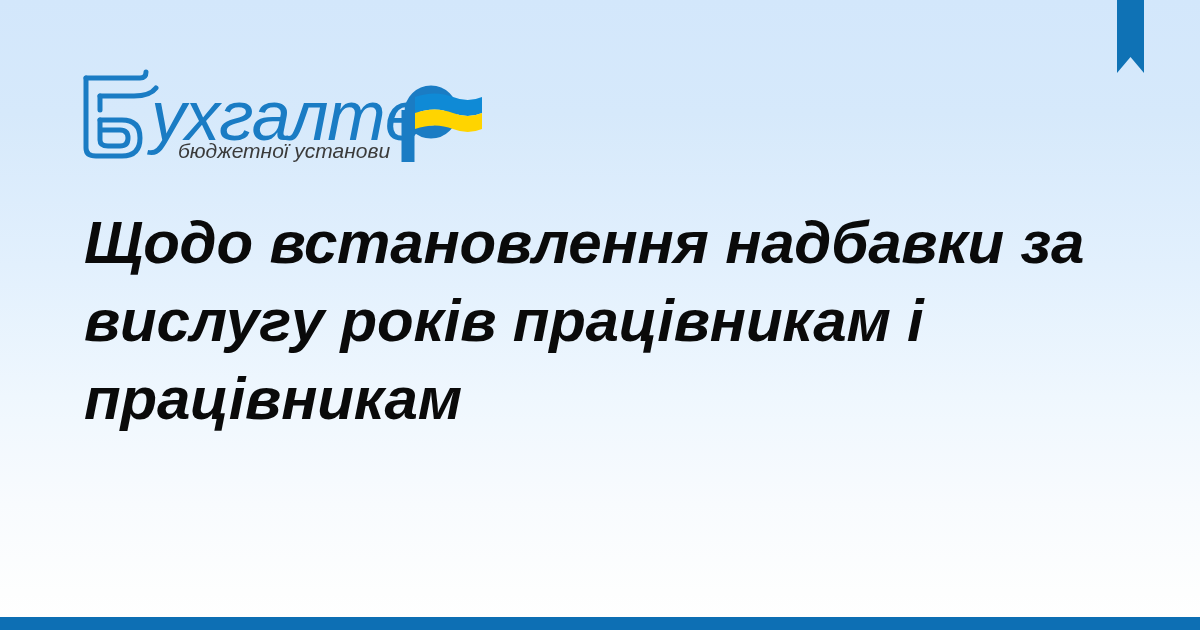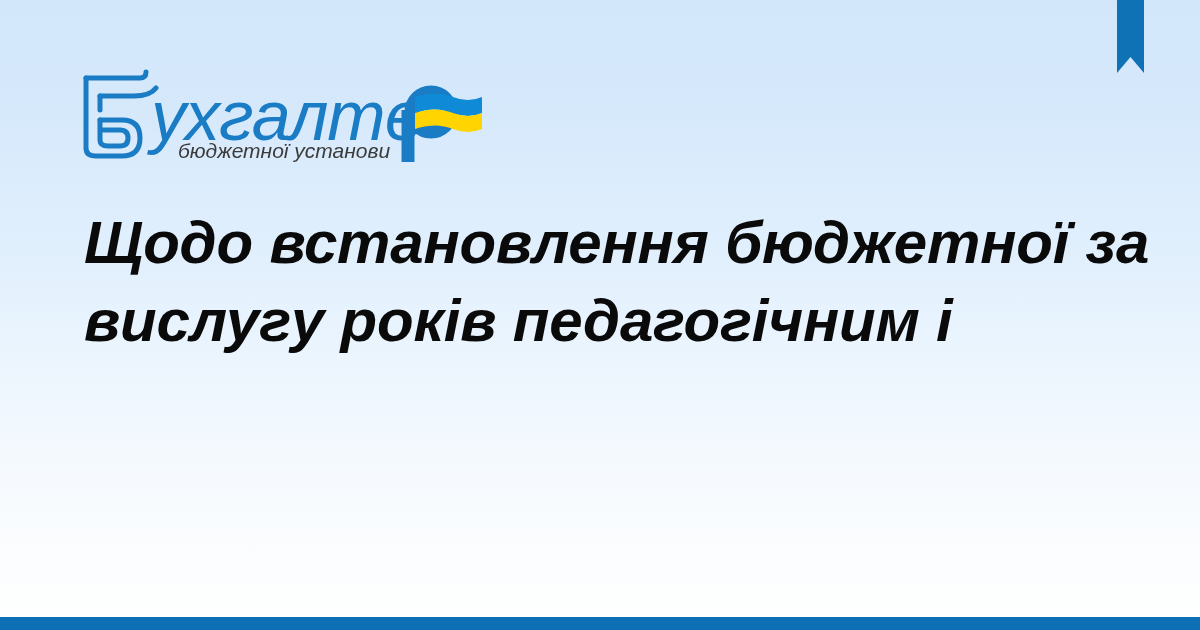--- a/index.html
+++ b/index.html
@@ -114,18 +114,19 @@
           <path d="M337 31 Q357 24 375 31 Q390 37 404 31 L404 47 Q390 53 375 47 Q357 40 337 47 Z" fill="#0f8ad6"></path>
           <path d="M337 47 Q357 40 375 47 Q390 53 404 47 L404 63 Q390 69 375 63 Q357 56 337 63 Z" fill="#ffd400"></path>
         </g>
       </g>
 
       <text x="100" y="92" font-family="'Liberation Sans','DejaVu Sans',sans-serif" font-size="21" font-weight="400" fill="#3b3b3b">бюджетної установи</text>
     </svg>
   </div>
 
   <h1 class="headline">
-    <span class="ln">Щодо встановлення бюджетної за</span>
-    <span class="ln">вислугу років педагогічним і</span>
+    <span class="ln">Щодо встановлення надбавки за</span>
+    <span class="ln">вислугу років працівникам і</span>
+    <span class="ln">працівникам</span>
   </h1>
 
   <div class="bottom-bar"></div>
 </div>
 
 </body></html>

